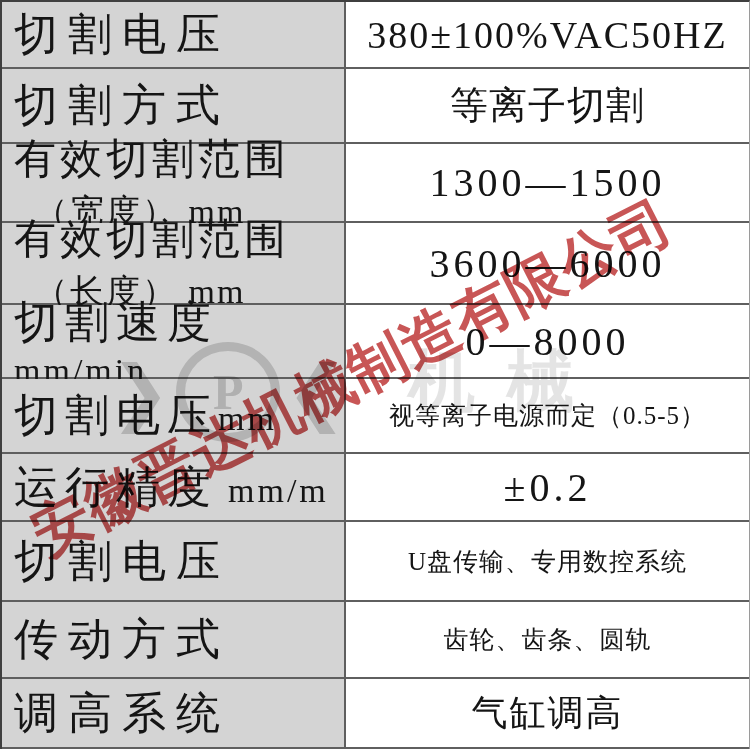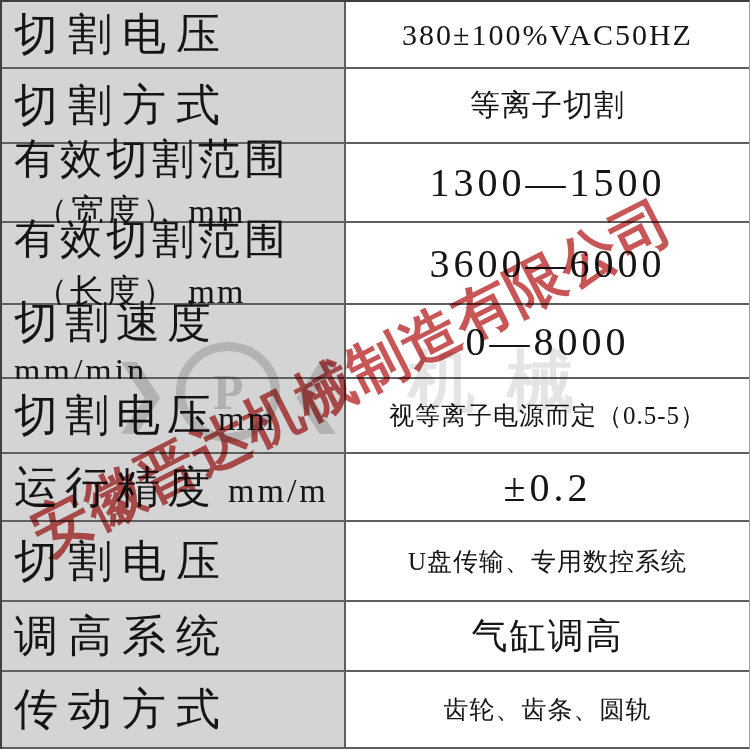--- a/index.html
+++ b/index.html
@@ -21,21 +21,21 @@
 
   .cn{font-size:44px;letter-spacing:10px;}
   .unit{font-size:34px;letter-spacing:3px;}
   .two .cn{font-size:42px;letter-spacing:4px;}
   .u .cn{letter-spacing:7px;}
   .g .unit{margin-left:10px;text-align:center;}
   .sub{font-size:34px;letter-spacing:2px;padding-left:20px;margin-top:2px;}
   .sub:empty{display:none;}
   .lwrap{display:inline;}
 
-  .val{font-size:30px;letter-spacing:1px;text-align:center;}
+  .val{font-size:38px;letter-spacing:1px;text-align:center;}
   .val.num{letter-spacing:2px;}
   .val.sp{font-size:40px;letter-spacing:4px;}
   .val.sm{font-size:25px;letter-spacing:1px;text-align:center;}
   .val.md{font-size:36px;letter-spacing:2px;}
 
   
   .wm-layer{position:absolute;left:0;top:0;width:750px;height:750px;
             pointer-events:none;overflow:hidden;}
   .wm-gray-logo{position:absolute;left:110px;top:342px;display:flex;
                 align-items:center;z-index:2;opacity:0.8;
@@ -139,37 +139,37 @@
     <div class="row" style="height:80px">
       <div class="cell label">
         <span class="lwrap"><span class="cn">切割电压</span><span class="unit"></span></span>
 
       </div>
       <div class="cell value">
         <span class="val sm">U盘传输、专用数控系统</span>
       </div>
     </div>
 
+    <div class="row" style="height:77px">
+      <div class="cell label">
+        <span class="lwrap"><span class="cn">传动方式</span><span class="unit"></span></span>
+
+      </div>
+      <div class="cell value">
+        <span class="val sm">齿轮、齿条、圆轨</span>
+      </div>
+    </div>
+
     <div class="row" style="height:70px">
       <div class="cell label">
         <span class="lwrap"><span class="cn">调高系统</span><span class="unit"></span></span>
 
       </div>
       <div class="cell value">
         <span class="val md">气缸调高</span>
-      </div>
-    </div>
-
-    <div class="row" style="height:77px">
-      <div class="cell label">
-        <span class="lwrap"><span class="cn">传动方式</span><span class="unit"></span></span>
-
-      </div>
-      <div class="cell value">
-        <span class="val sm">齿轮、齿条、圆轨</span>
       </div>
     </div>
 
   </div>
 
   <div class="wm-layer">
     <div class="wm-gray-logo">
       <span class="wm-chev">❯</span>
       <span class="wm-badge">
           <span>P</span>

